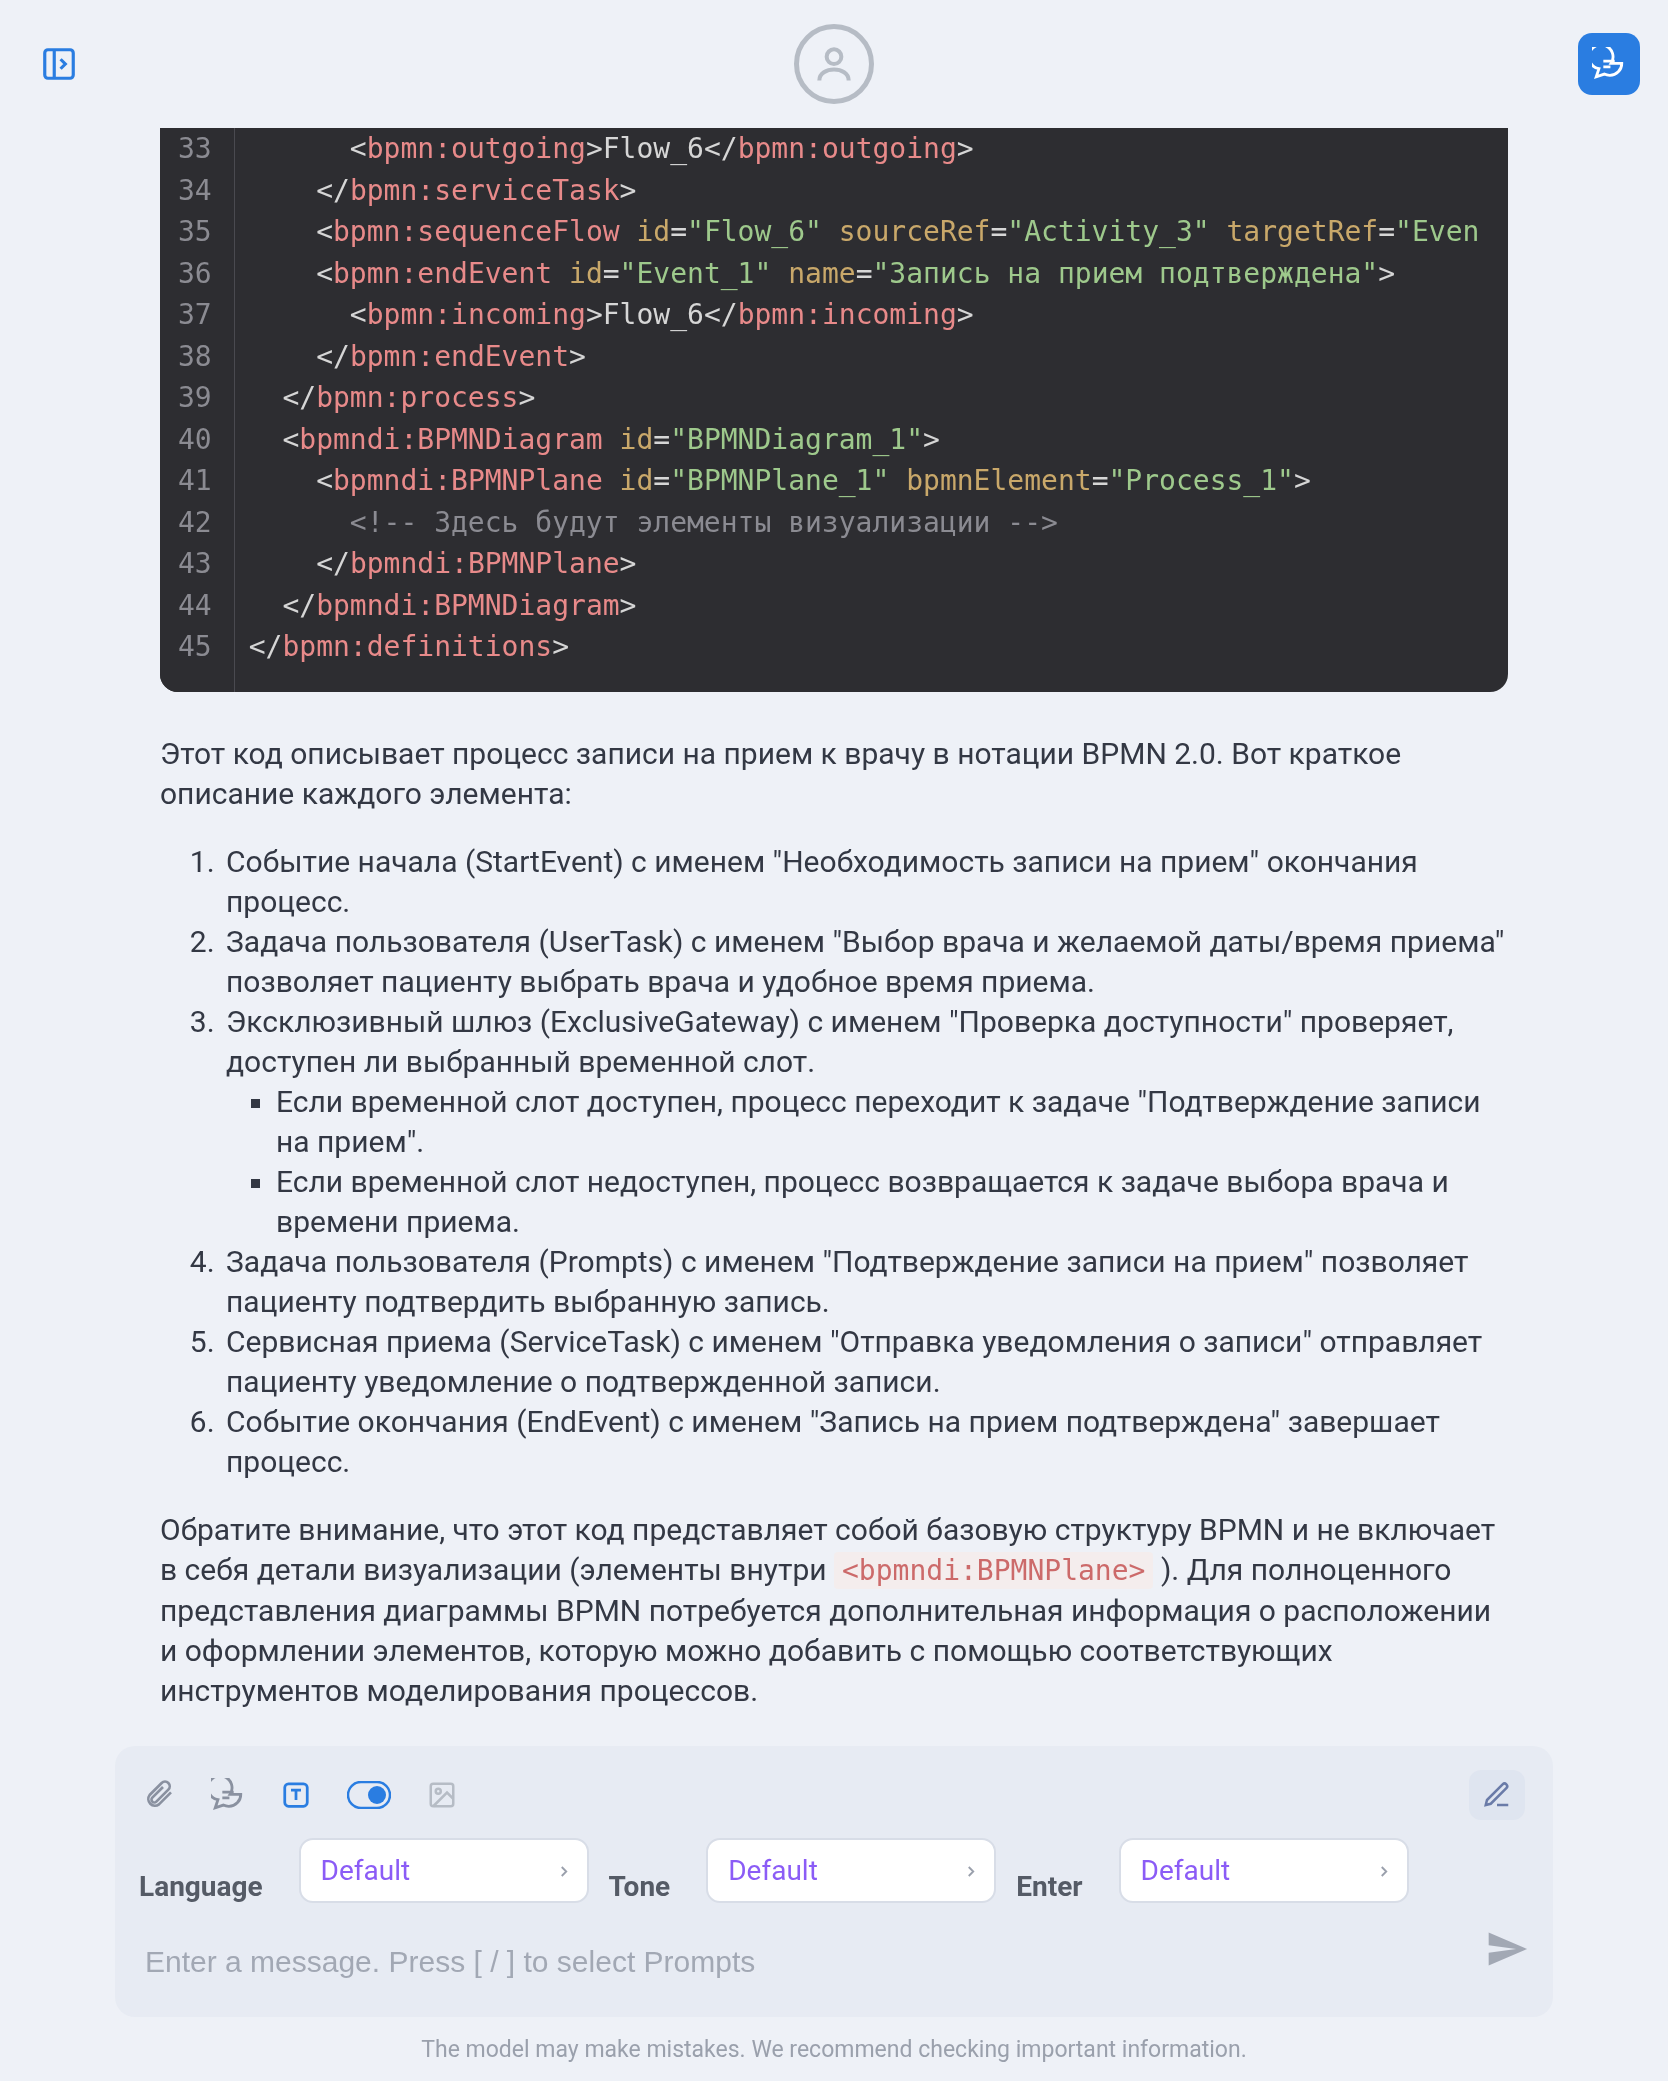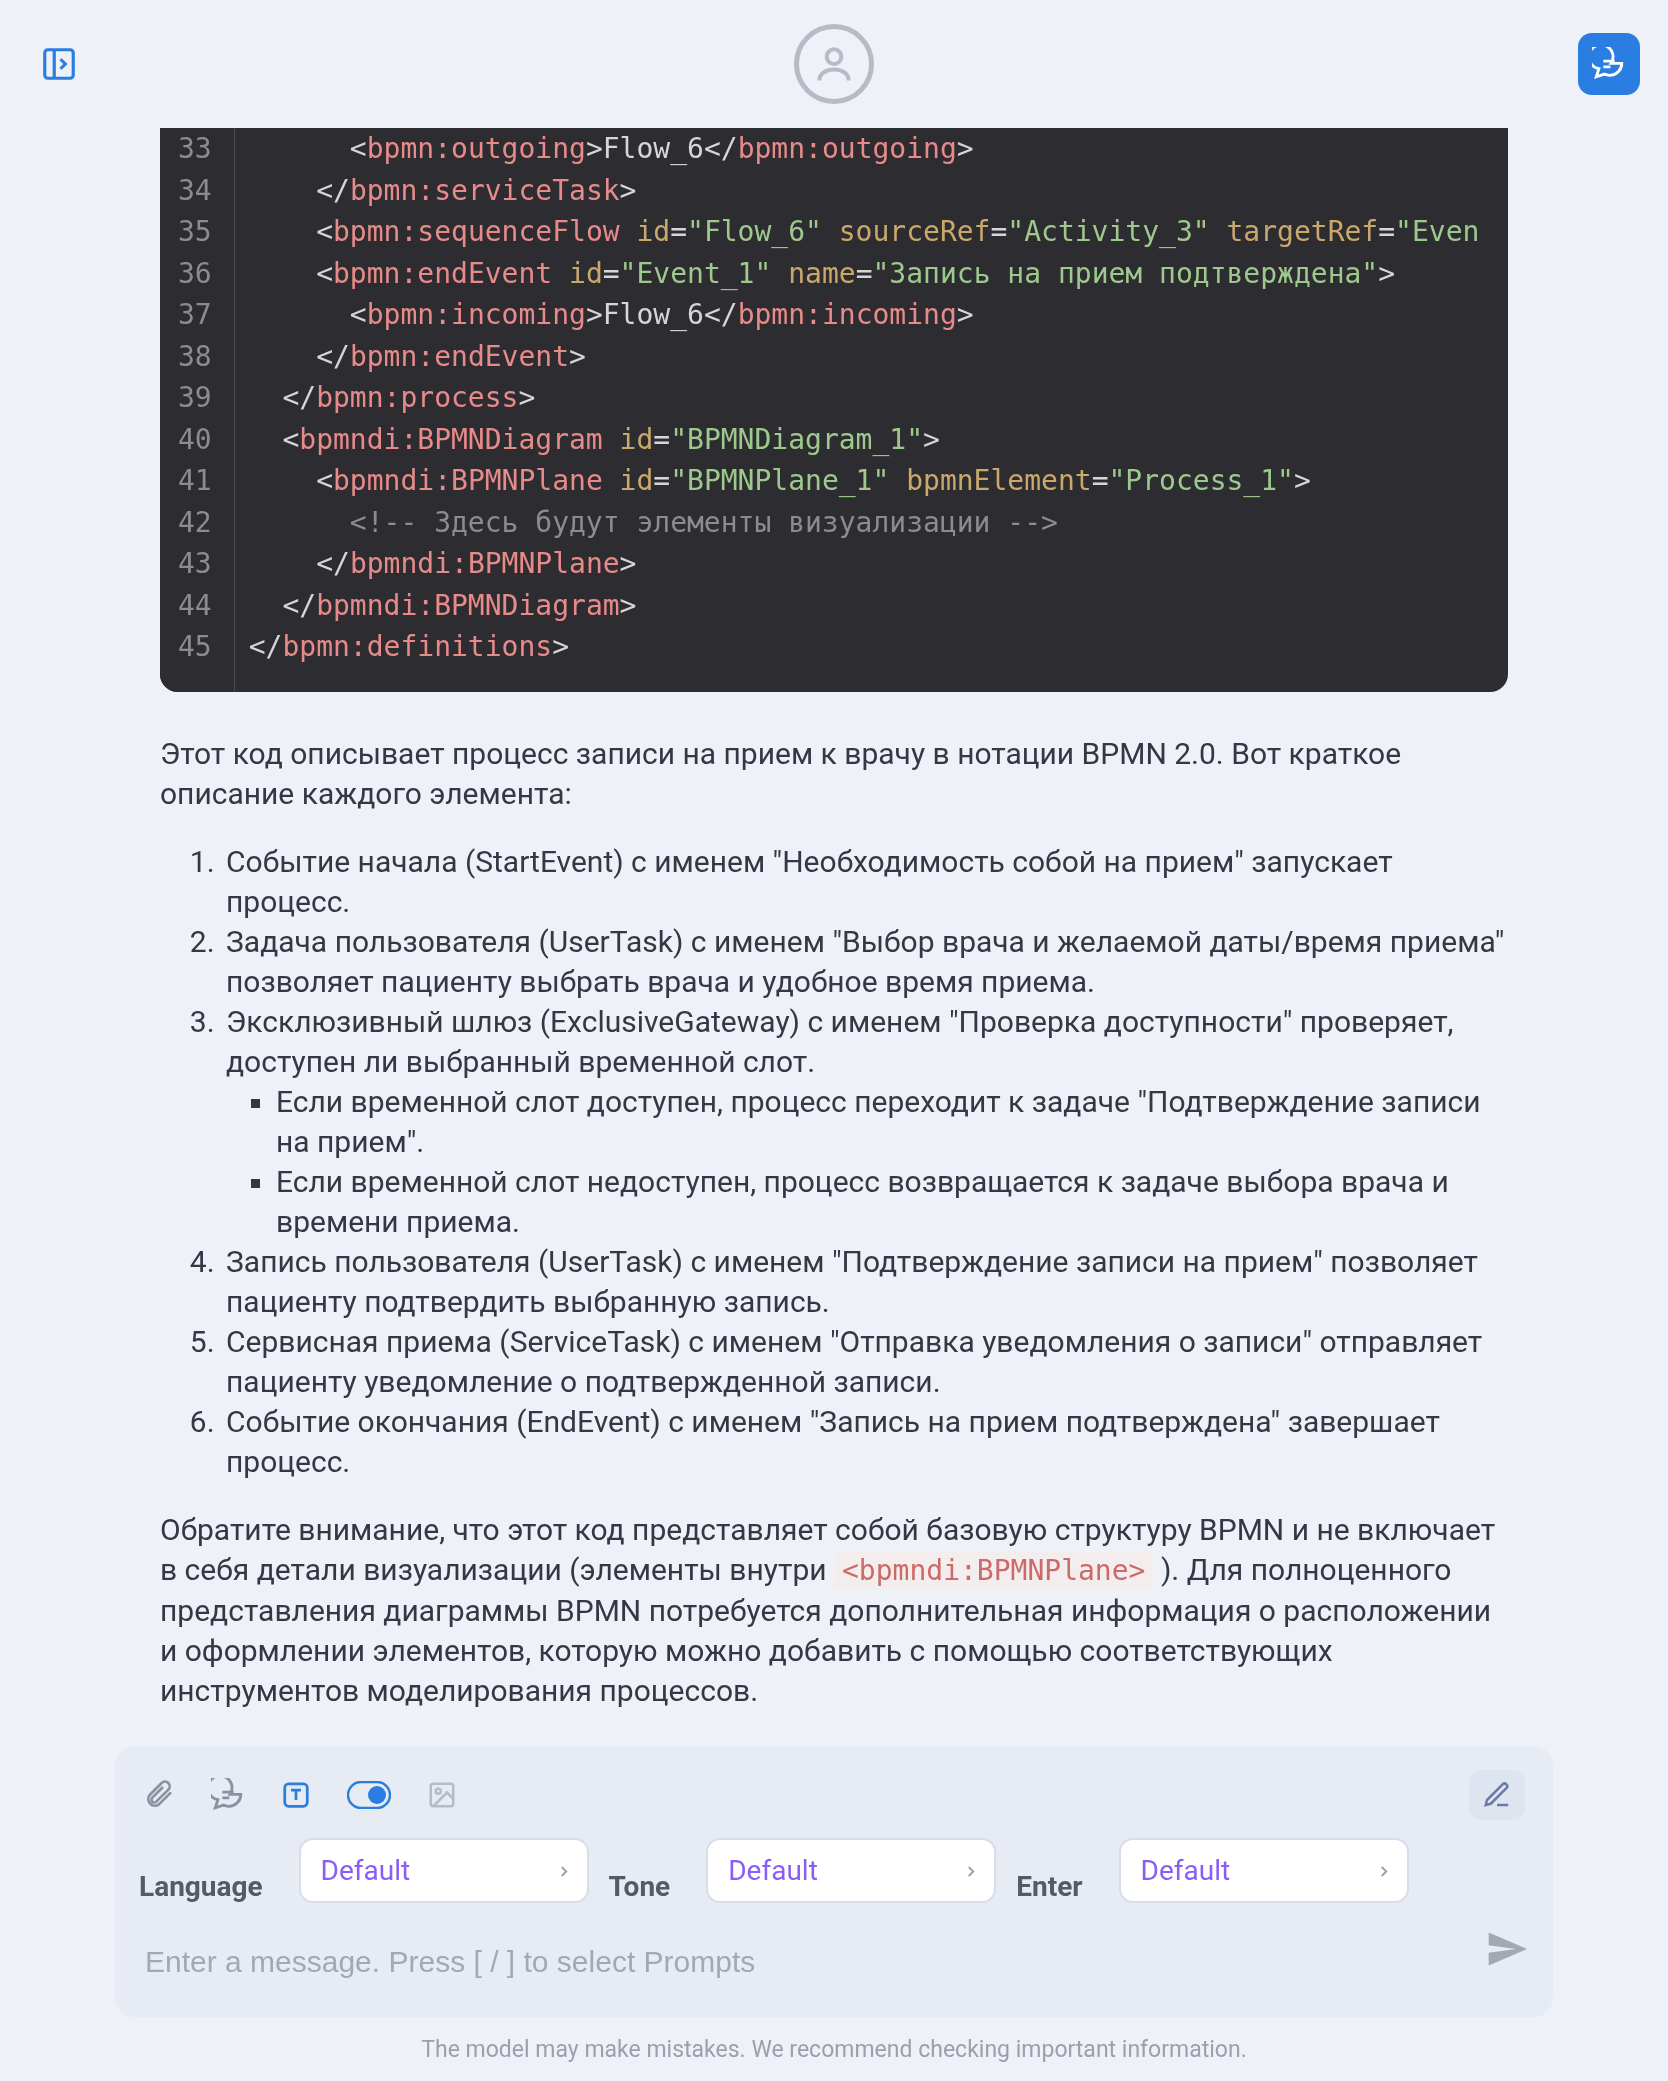--- a/index.html
+++ b/index.html
@@ -219,27 +219,27 @@
         <div>43</div>
         <div>44</div>
         <div>45</div>
       </div>
     <div class="code" id="code"><div><span class="t-punc">      &lt;</span><span class="t-tag">bpmn:outgoing</span><span class="t-punc">&gt;</span><span class="t-txt">Flow_6</span><span class="t-punc">&lt;/</span><span class="t-tag">bpmn:outgoing</span><span class="t-punc">&gt;</span></div><div><span class="t-punc">    &lt;/</span><span class="t-tag">bpmn:serviceTask</span><span class="t-punc">&gt;</span></div><div><span class="t-punc">    &lt;</span><span class="t-tag">bpmn:sequenceFlow</span><span class="t-punc"> </span><span class="t-attr">id</span><span class="t-punc">=</span><span class="t-str">"Flow_6"</span><span class="t-punc"> </span><span class="t-attr">sourceRef</span><span class="t-punc">=</span><span class="t-str">"Activity_3"</span><span class="t-punc"> </span><span class="t-attr">targetRef</span><span class="t-punc">=</span><span class="t-str">"Even</span></div><div><span class="t-punc">    &lt;</span><span class="t-tag">bpmn:endEvent</span><span class="t-punc"> </span><span class="t-attr">id</span><span class="t-punc">=</span><span class="t-str">"Event_1"</span><span class="t-punc"> </span><span class="t-attr">name</span><span class="t-punc">=</span><span class="t-str">"Запись на прием подтверждена"</span><span class="t-punc">&gt;</span></div><div><span class="t-punc">      &lt;</span><span class="t-tag">bpmn:incoming</span><span class="t-punc">&gt;</span><span class="t-txt">Flow_6</span><span class="t-punc">&lt;/</span><span class="t-tag">bpmn:incoming</span><span class="t-punc">&gt;</span></div><div><span class="t-punc">    &lt;/</span><span class="t-tag">bpmn:endEvent</span><span class="t-punc">&gt;</span></div><div><span class="t-punc">  &lt;/</span><span class="t-tag">bpmn:process</span><span class="t-punc">&gt;</span></div><div><span class="t-punc">  &lt;</span><span class="t-tag">bpmndi:BPMNDiagram</span><span class="t-punc"> </span><span class="t-attr">id</span><span class="t-punc">=</span><span class="t-str">"BPMNDiagram_1"</span><span class="t-punc">&gt;</span></div><div><span class="t-punc">    &lt;</span><span class="t-tag">bpmndi:BPMNPlane</span><span class="t-punc"> </span><span class="t-attr">id</span><span class="t-punc">=</span><span class="t-str">"BPMNPlane_1"</span><span class="t-punc"> </span><span class="t-attr">bpmnElement</span><span class="t-punc">=</span><span class="t-str">"Process_1"</span><span class="t-punc">&gt;</span></div><div><span class="t-cmt">      &lt;!-- Здесь будут элементы визуализации --&gt;</span></div><div><span class="t-punc">    &lt;/</span><span class="t-tag">bpmndi:BPMNPlane</span><span class="t-punc">&gt;</span></div><div><span class="t-punc">  &lt;/</span><span class="t-tag">bpmndi:BPMNDiagram</span><span class="t-punc">&gt;</span></div><div><span class="t-punc">&lt;/</span><span class="t-tag">bpmn:definitions</span><span class="t-punc">&gt;</span></div></div>
   </div>
 
   <p class="desc">Этот код описывает процесс записи на прием к врачу в нотации BPMN 2.0. Вот краткое описание каждого элемента:</p>
 
   <ol class="desc-list" id="desc-list">
-      <li>Событие начала (StartEvent) с именем "Необходимость собой на прием" запускает процесс.</li>
+      <li>Событие начала (StartEvent) с именем "Необходимость записи на прием" окончания процесс.</li>
       <li>Задача пользователя (UserTask) с именем "Выбор врача и желаемой даты/время приема" позволяет пациенту выбрать врача и удобное время приема.</li>
       <li>Эксклюзивный шлюз (ExclusiveGateway) с именем "Проверка доступности" проверяет, доступен ли выбранный временной слот.<ul class="sub">
           <li>Если временной слот доступен, процесс переходит к задаче "Подтверждение записи на прием".</li>
           <li>Если временной слот недоступен, процесс возвращается к задаче выбора врача и времени приема.</li>
         </ul></li>
-      <li>Запись пользователя (UserTask) с именем "Подтверждение записи на прием" позволяет пациенту подтвердить выбранную запись.</li>
+      <li>Задача пользователя (Prompts) с именем "Подтверждение записи на прием" позволяет пациенту подтвердить выбранную запись.</li>
       <li>Сервисная приема (ServiceTask) с именем "Отправка уведомления о записи" отправляет пациенту уведомление о подтвержденной записи.</li>
       <li>Событие окончания (EndEvent) с именем "Запись на прием подтверждена" завершает процесс.</li>
     </ol>
 
   <p class="desc">
     <span>Обратите внимание, что этот код представляет собой базовую структуру BPMN и не включает в себя детали визуализации (элементы внутри </span>
     <span class="inline-code">&lt;bpmndi:BPMNPlane&gt;</span><span> ). Для полноценного представления диаграммы BPMN потребуется дополнительная информация о расположении и оформлении элементов, которую можно добавить с помощью соответствующих инструментов моделирования процессов.</span>
   </p>
 
   <div class="model-pill">Claude 3 Opus</div>

